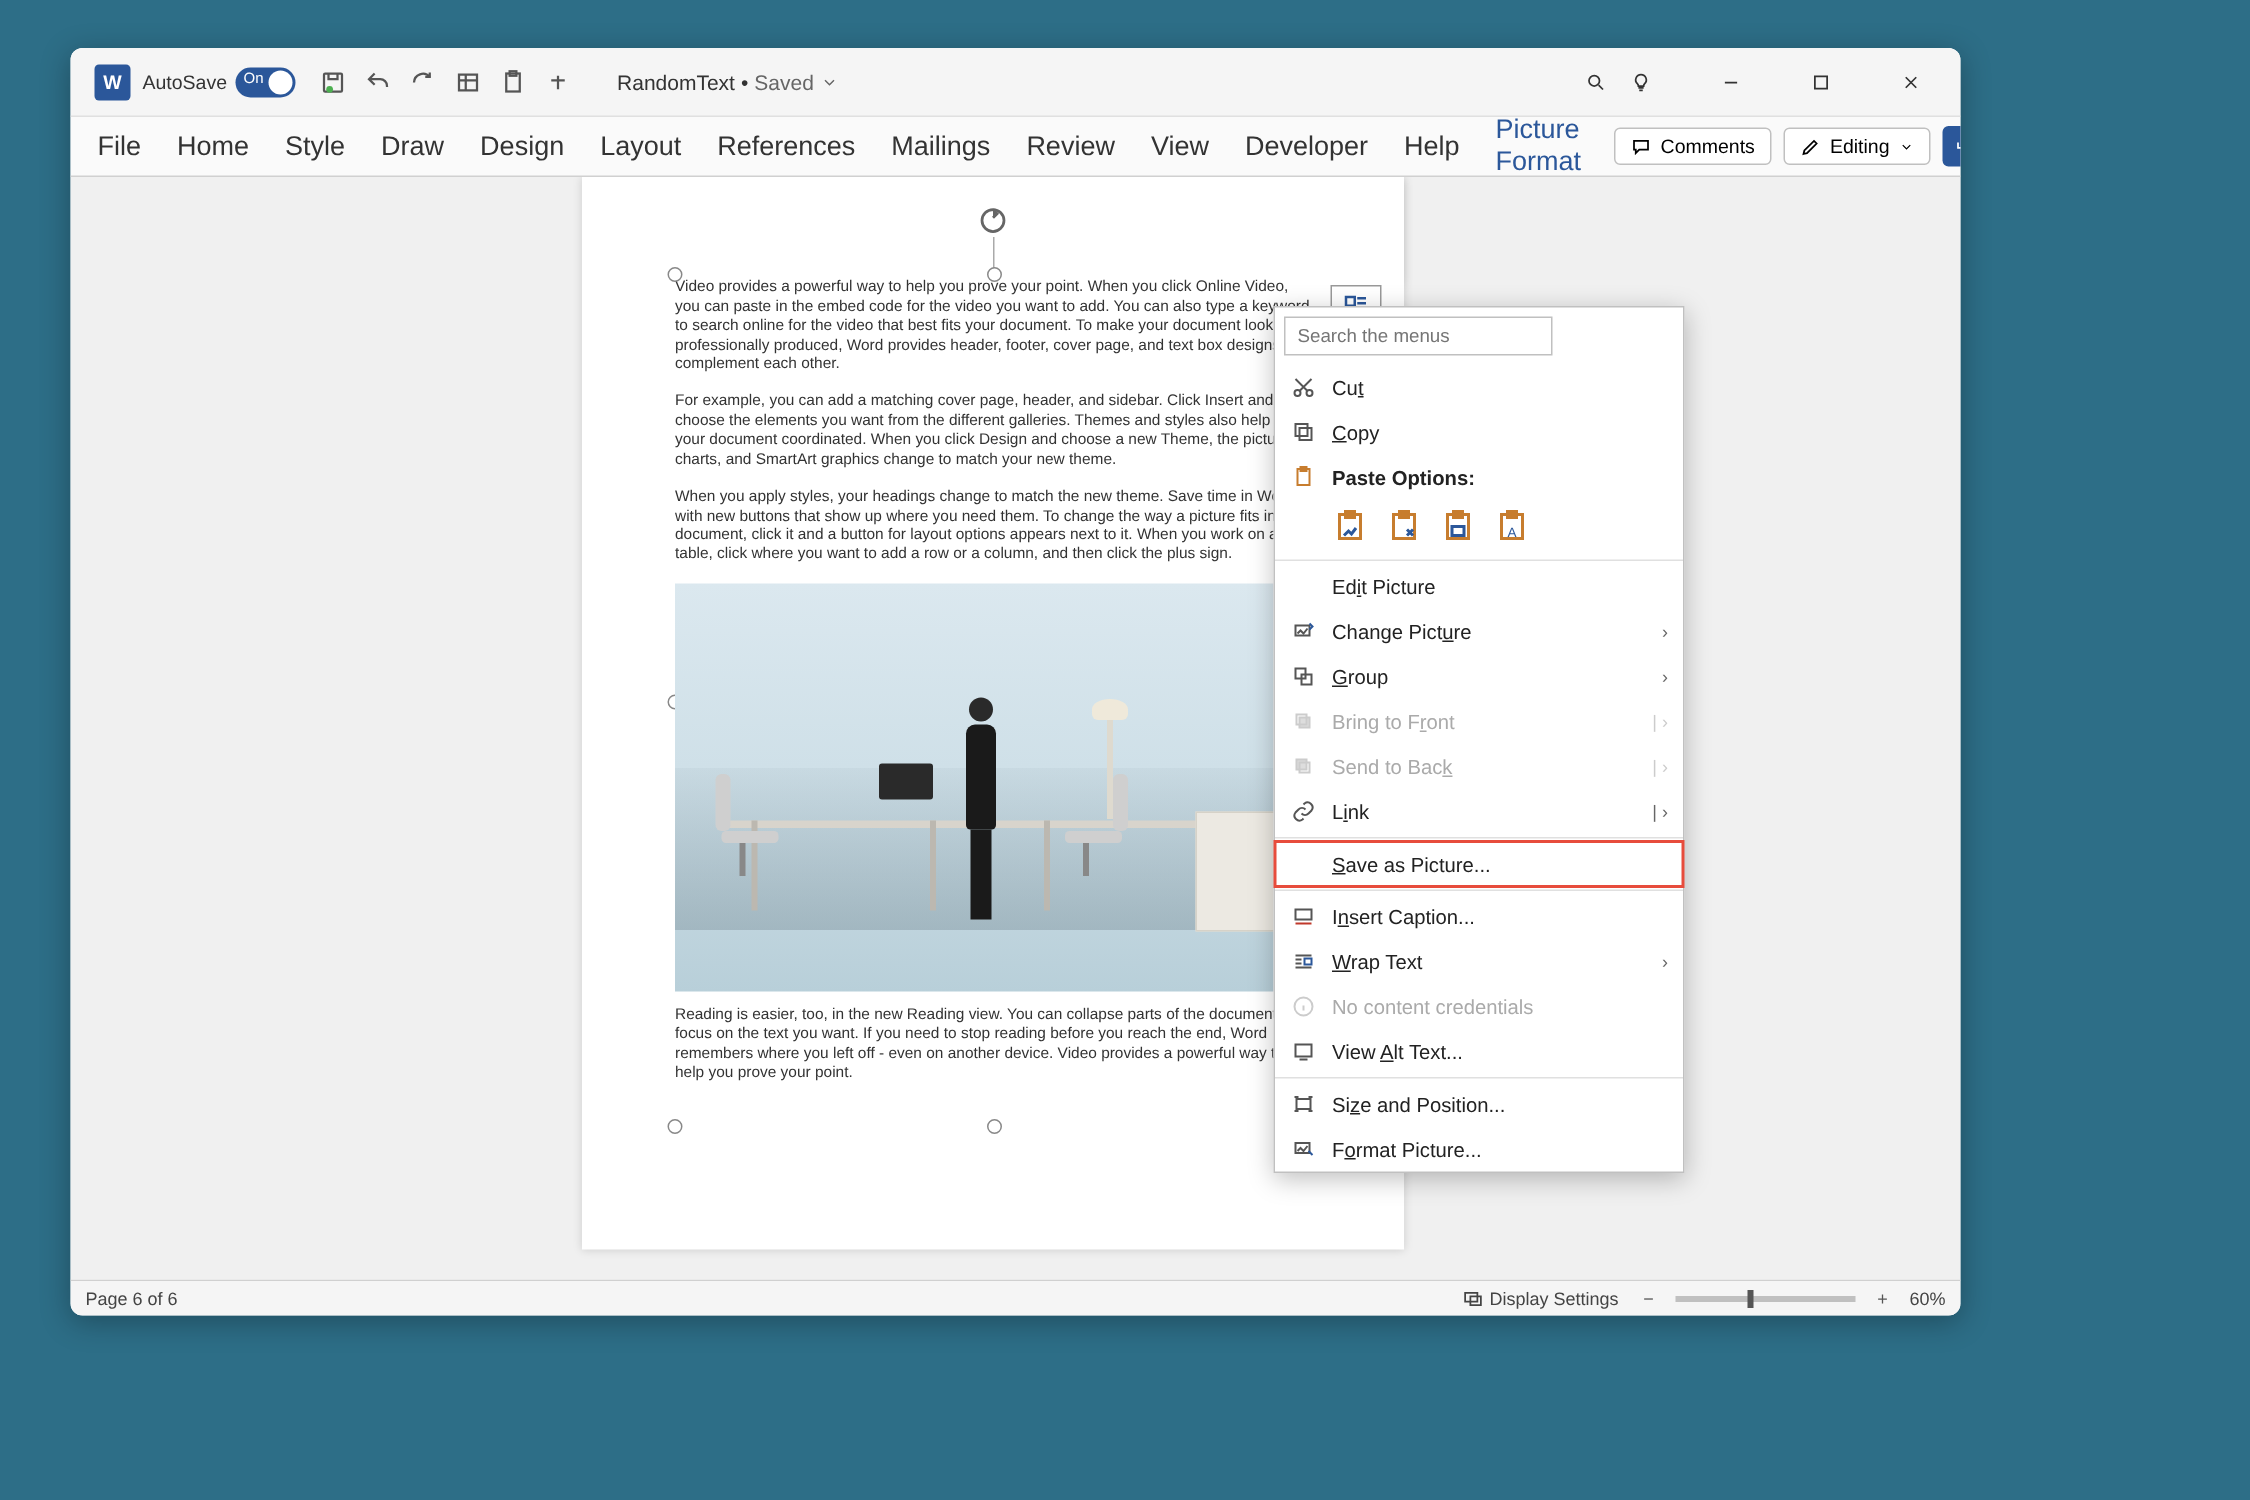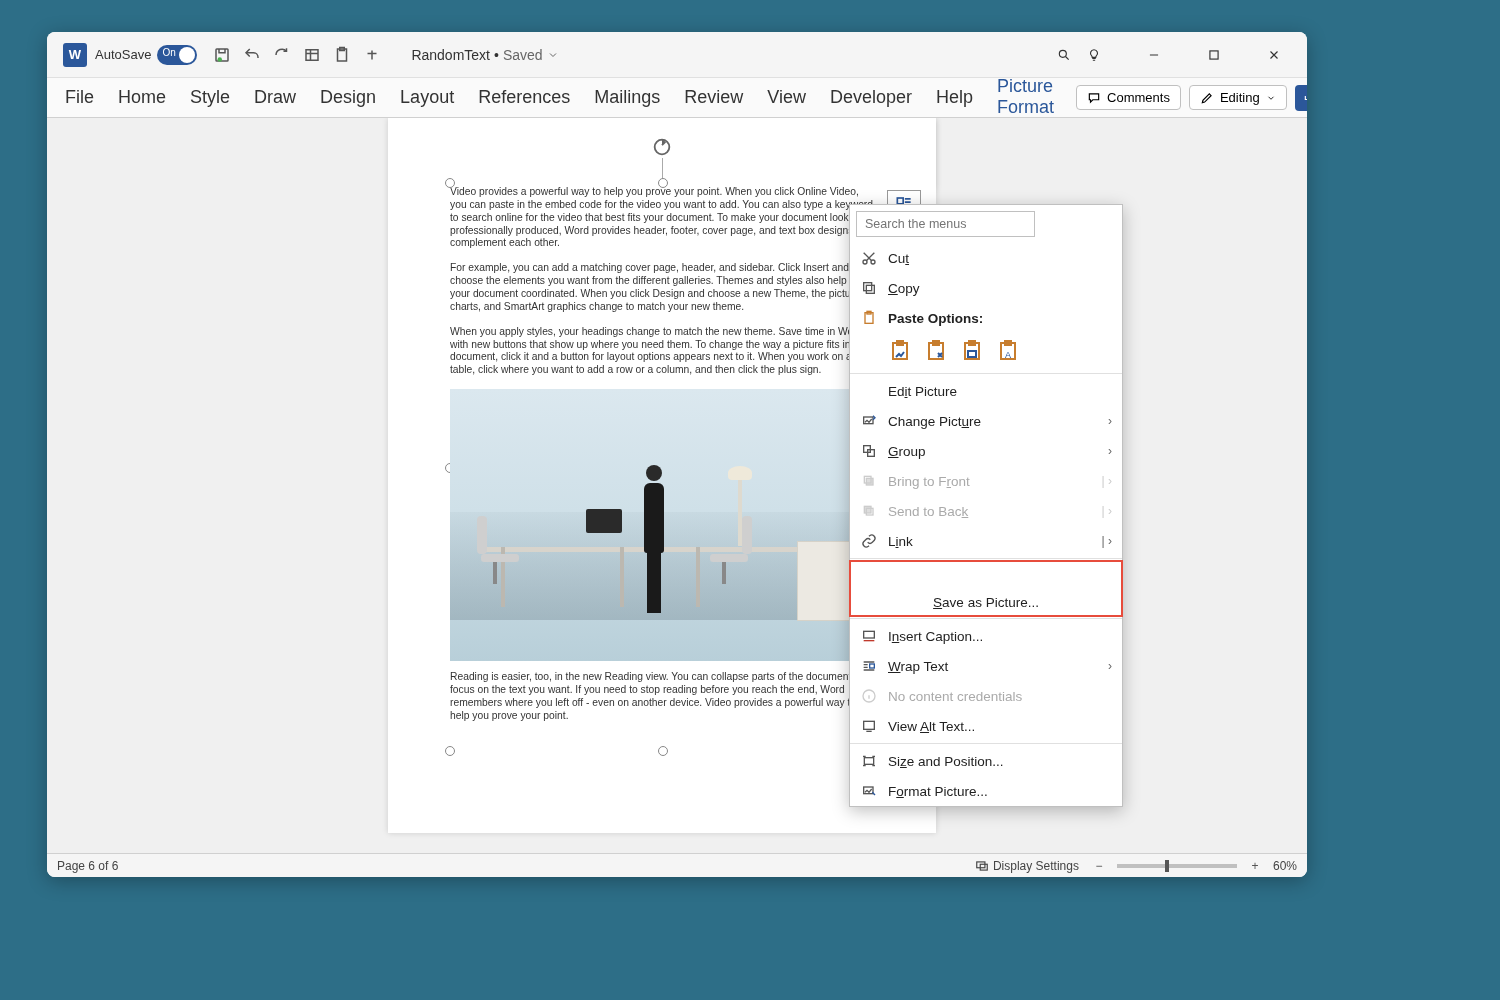--- a/index.html
+++ b/index.html
@@ -54,21 +54,21 @@
   
   .context-menu { position:absolute; left:849px; top:213px; width:274px; background:#fff; border:1px solid #c0c0c0; box-shadow: 0 4px 16px rgba(0,0,0,0.25); font-size: 13.5px; }
   .search-menus { margin:6px; padding: 5px 8px; border:1px solid #c0c0c0; font-size:12.5px; color:#888; }
   .cm-item { display:flex; align-items:center; padding: 6px 10px; gap: 10px; color:#222; position:relative; }
   .cm-item.disabled { color:#aaa; }
   .cm-item .ico { width:18px; height:18px; display:flex; align-items:center; justify-content:center; color:#555; }
   .cm-item.disabled .ico { color:#ccc; }
   .cm-item .arrow { position:absolute; right:10px; color:#666; font-size:12px; }
   .cm-item.disabled .arrow { color:#ccc; }
   .cm-sep { height:1px; background:#e0e0e0; margin: 2px 0; }
-  .cm-item.highlight { outline: 2px solid #e74c3c; outline-offset:-1px;flex-direction:column; }
+  .cm-item.highlight { outline: 2px solid #e74c3c; outline-offset:-1px; }
   .paste-label { font-weight:bold; }
   .paste-options { display:flex; gap:12px; padding: 6px 10px 8px 38px; }
   .paste-opt { width:24px; height:24px; color:#c77d2e; }
   .underline-letter { text-decoration: underline; }
   
   
   .status-bar { height: 24px; background:#f5f5f5; border-top:1px solid #d0d0d0; display:flex; align-items:center; padding: 0 10px; font-size:12px; color:#444; }
   .status-spacer { flex:1; }
   .zoom-slider { width:120px; height:4px; background:#c0c0c0; position:relative; margin: 0 10px; }
   .zoom-slider::after { content:""; position:absolute; left:40%; top:-4px; width:4px; height:12px; background:#555; }

